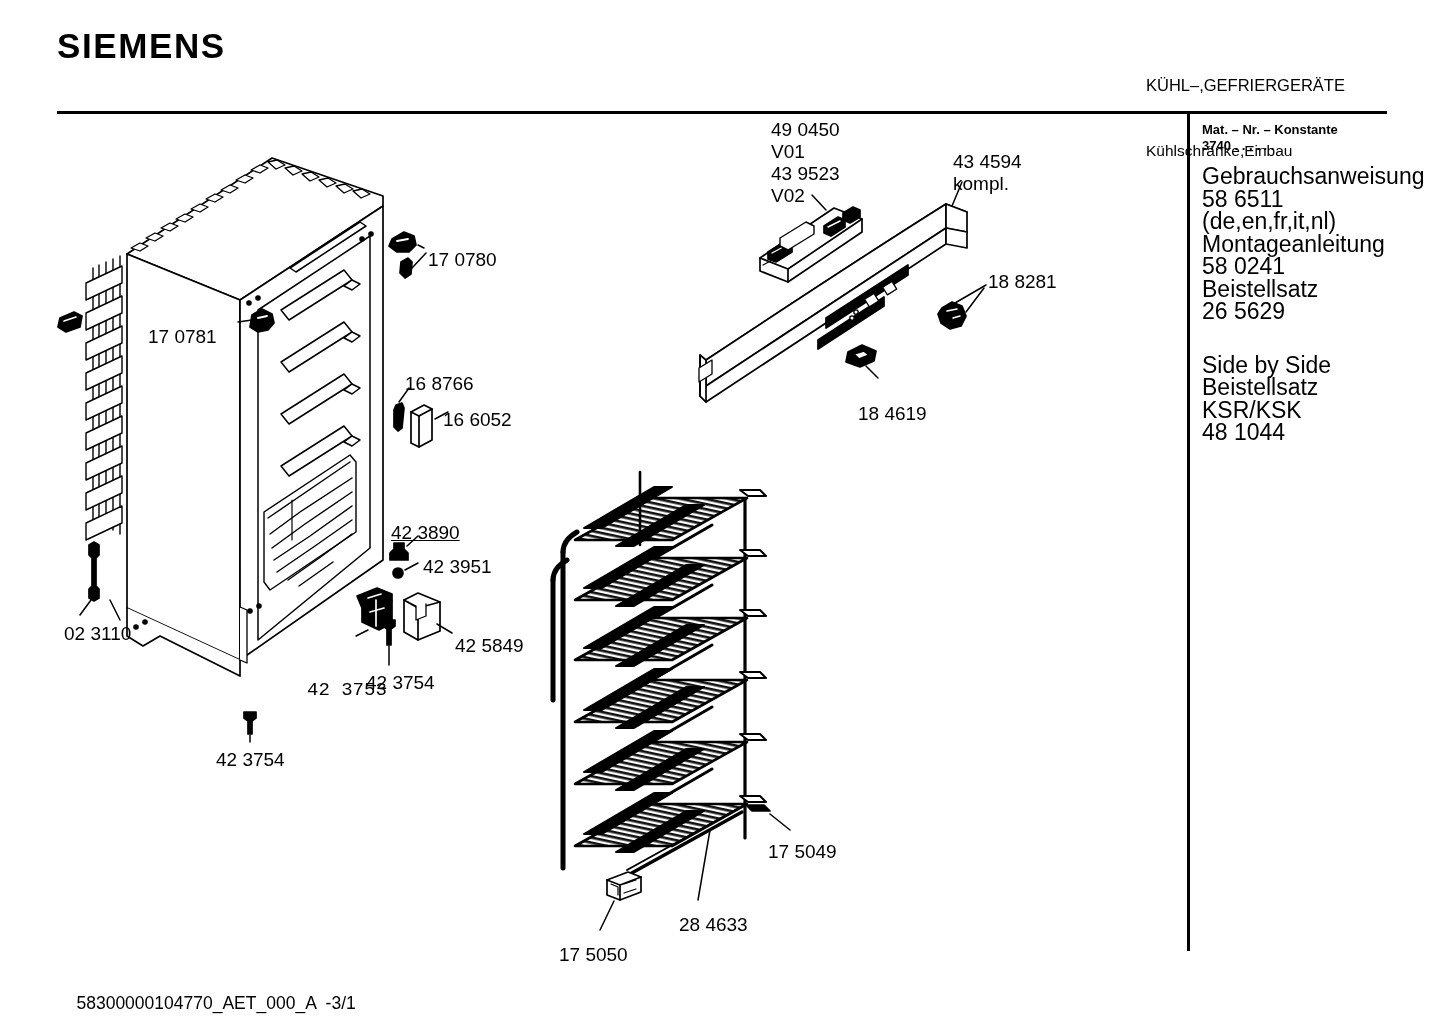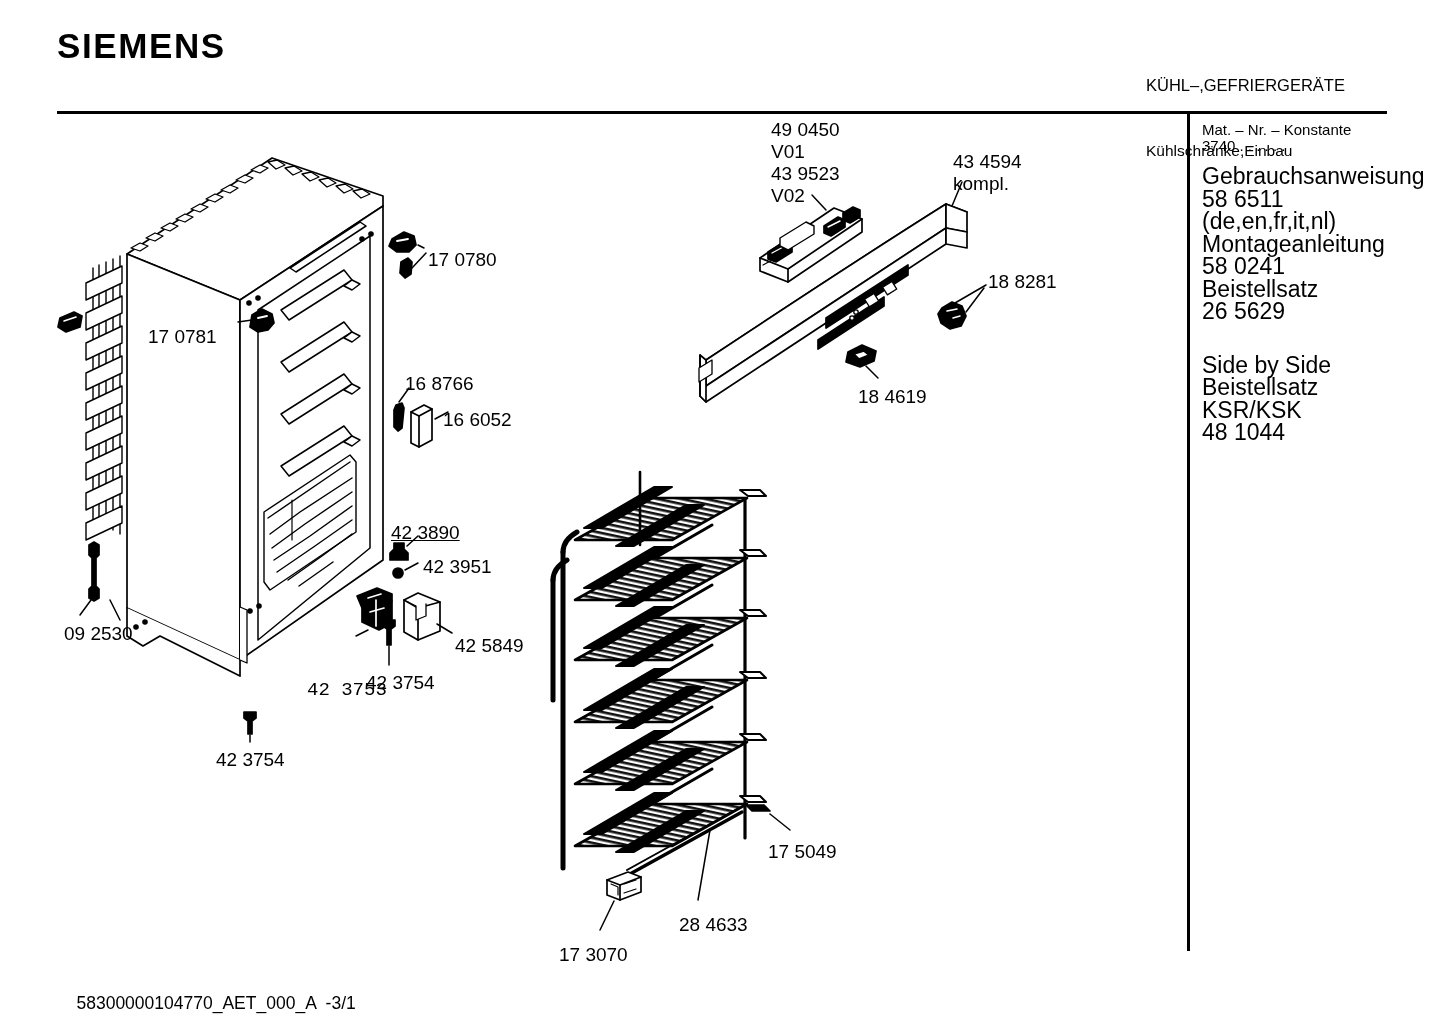--- a/index.html
+++ b/index.html
@@ -31,21 +31,21 @@
 
   .rule-top{
     position:absolute;left:57px;top:111px;width:1330px;height:3px;background:#000;
   }
   .divider-v{
     position:absolute;left:1187px;top:111px;width:3px;height:840px;background:#000;
   }
 
   
   .info{position:absolute;left:1202px;top:122px;width:220px;}
-  .info .small{font-size:15px;line-height:16px;}
+  .info .small{font-size:13px;line-height:16px;font-weight:bold;}
   .info .big{font-size:23px;line-height:22.5px;margin-top:11px;}
   .info .gap{height:19px;}
 
   
   .lbl{
     position:absolute;font-size:19px;line-height:23px;white-space:pre;
   }
 
   
   .footer{
@@ -392,37 +392,37 @@
         <line x1="120" y1="620" x2="110" y2="600"></line>
       </g>
     </g>
   </svg>
 
   <div id="labels">
       <div class="lbl" style="left: 428px; top: 248px;">17 0780</div>
       <div class="lbl" style="left: 148px; top: 325px;">17 0781</div>
       <div class="lbl" style="left: 405px; top: 372px;">16 8766</div>
       <div class="lbl" style="left: 443px; top: 408px;">16 6052</div>
-      <div class="lbl" style="left: 64px; top: 622px;">09 2530</div>
+      <div class="lbl" style="left: 64px; top: 622px;">02 3110</div>
       <div class="lbl" style="left: 391px; top: 521px; text-decoration: underline;">42 3890</div>
       <div class="lbl" style="left: 423px; top: 555px;">42 3951</div>
       <div class="lbl" style="left: 455px; top: 634px;">42 5849</div>
       <div class="lbl" style="left: 307px; top: 679px; font-family: Liberation Mono, monospace;">42 3753</div>
       <div class="lbl" style="left: 366px; top: 671px;">42 3754</div>
       <div class="lbl" style="left: 216px; top: 748px;">42 3754</div>
       <div class="lbl" style="left: 771px; top: 118px;">49 0450</div>
       <div class="lbl" style="left: 771px; top: 140px;">V01</div>
       <div class="lbl" style="left: 771px; top: 162px;">43 9523</div>
       <div class="lbl" style="left: 771px; top: 184px;">V02</div>
       <div class="lbl" style="left: 953px; top: 150px;">43 4594</div>
       <div class="lbl" style="left: 953px; top: 172px;">kompl.</div>
       <div class="lbl" style="left: 988px; top: 270px;">18 8281</div>
-      <div class="lbl" style="left: 858px; top: 385px;">18 4619</div>
+      <div class="lbl" style="left: 858px; top: 402px;">18 4619</div>
       <div class="lbl" style="left: 768px; top: 840px;">17 5049</div>
       <div class="lbl" style="left: 679px; top: 913px;">28 4633</div>
-      <div class="lbl" style="left: 559px; top: 943px;">17 3070</div>
+      <div class="lbl" style="left: 559px; top: 943px;">17 5050</div>
     </div>
 
   <div class="footer">
     <span>58300000104770_AET_000_A</span><span>  </span><span>-3/1</span>
   </div>
 
 </div>
 
 </body></html>

